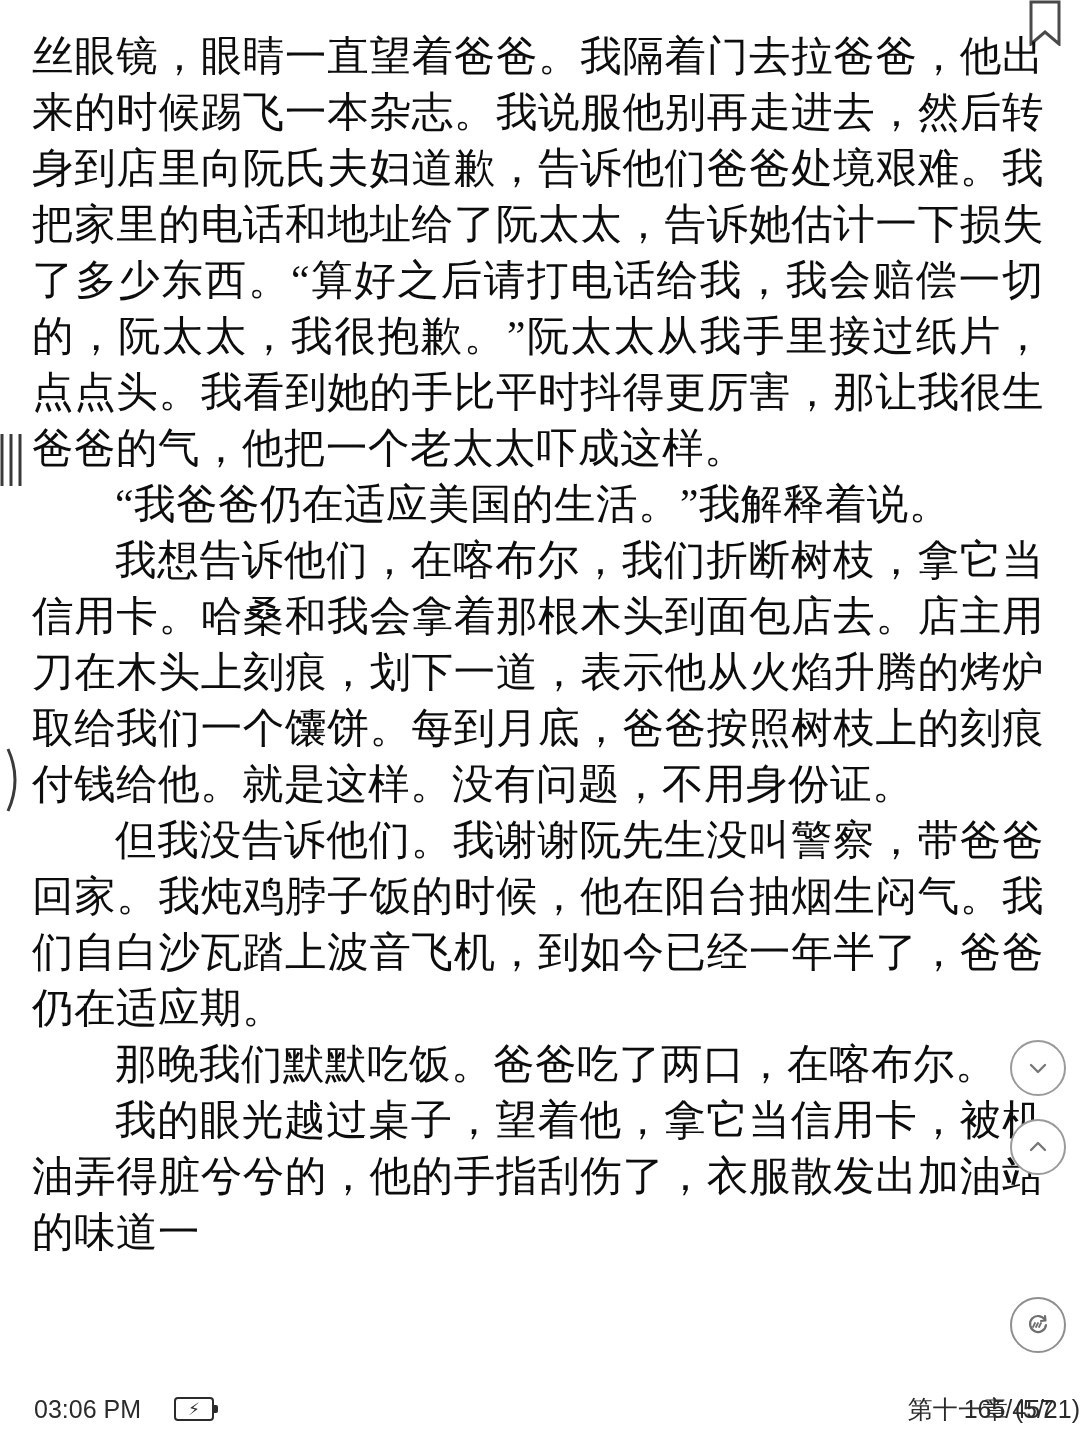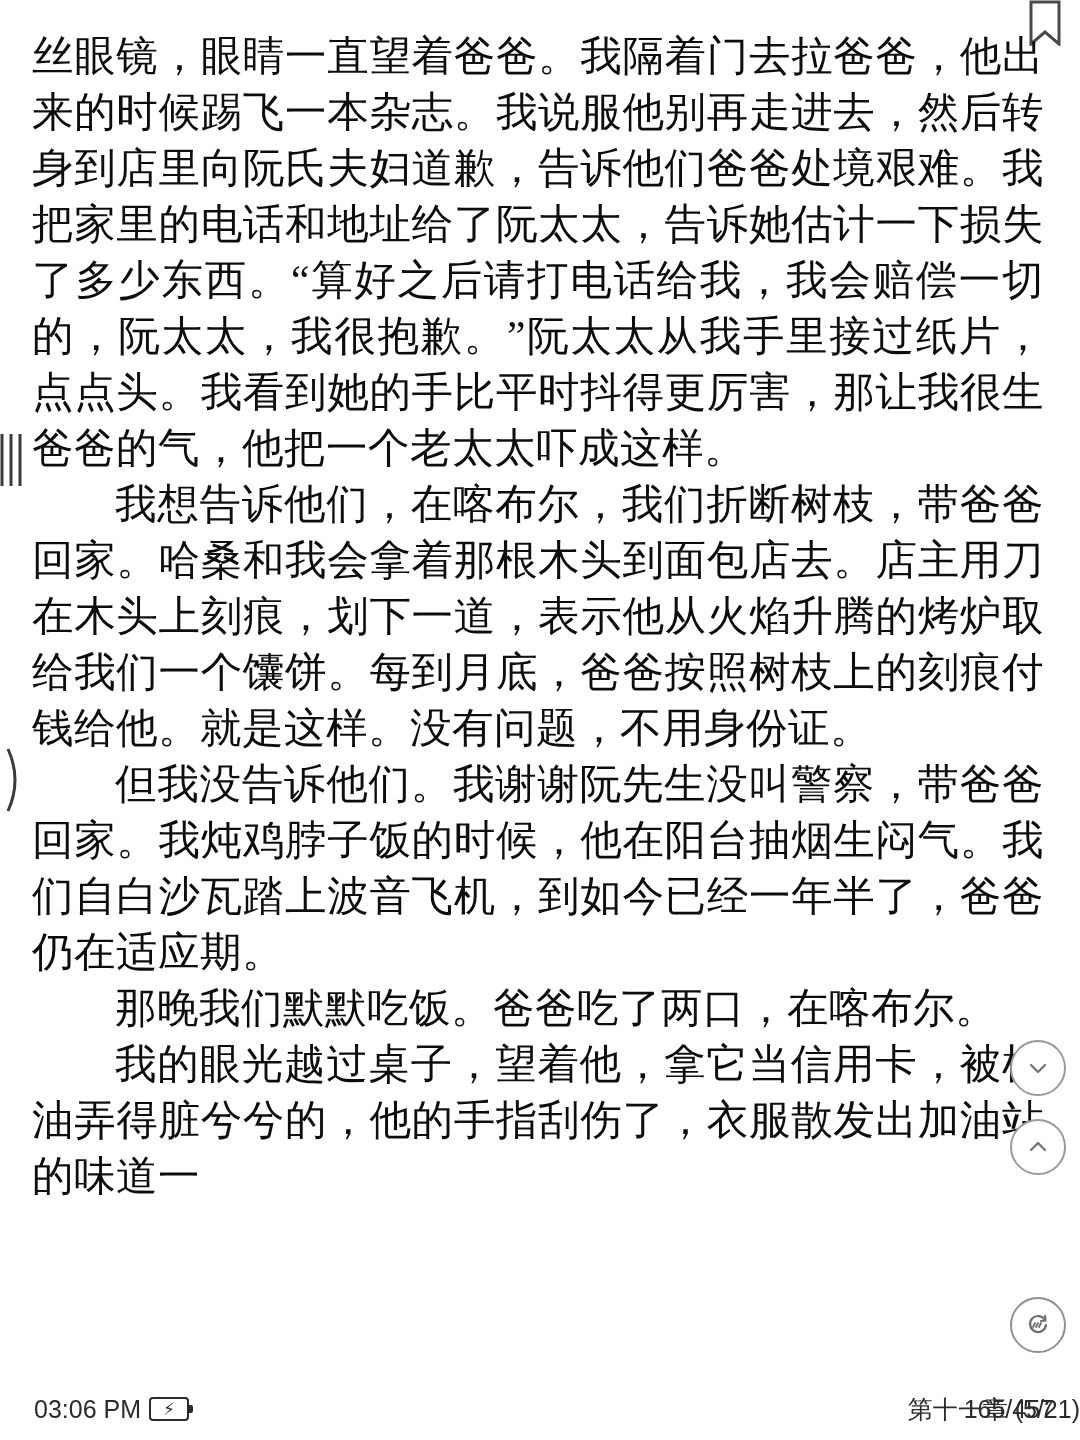--- a/index.html
+++ b/index.html
@@ -105,21 +105,21 @@
     align-items: center;
     font-family: "Liberation Sans", sans-serif;
     font-size: 25px;
     color: #2b2b2b;
   }
   #status-left {
     position: absolute;
     left: 34px;
     display: flex;
     align-items: center;
-    gap: 8px;
+    gap: 33px;
   }
   #status-center {
     position: absolute;
     left: 0;
     right: 0;
     text-align: right;
   }
   #status-right {
     position: absolute;
     right: 26px;
@@ -174,21 +174,22 @@
     </svg>
   </div>
   <div id="left-handle-paren">
     <svg viewBox="0 0 26 70" width="26" height="70" aria-hidden="true">
       <path d="M6 4 Q20 35 6 66" stroke="#3a3a3a" stroke-width="3" fill="none"></path>
     </svg>
   </div>
 
   <div id="text-column">
     <p class="para">丝眼镜，眼睛一直望着爸爸。我隔着门去拉爸爸，他出来的时候踢飞一本杂志。我说服他别再走进去，然后转身到店里向阮氏夫妇道歉，告诉他们爸爸处境艰难。我把家里的电话和地址给了阮太太，告诉她估计一下损失了多少东西。“算好之后请打电话给我，我会赔偿一切的，阮太太，我很抱歉。”阮太太从我手里接过纸片，点点头。我看到她的手比平时抖得更厉害，那让我很生爸爸的气，他把一个老太太吓成这样。</p>
-    <p class="para indent">我想告诉他们，在喀布尔，我们折断树枝，带爸爸回家。哈桑和我会拿着那根木头到面包店去。店主用刀在木头上刻痕，划下一道，表示他从火焰升腾的烤炉取给我们一个馕饼。每到月底，爸爸按照树枝上的刻痕付钱给他。就是这样。没有问题，不用身份证。</p>
+    <p class="para indent">“我爸爸仍在适应美国的生活。”我解释着说。</p>
+    <p class="para indent">我想告诉他们，在喀布尔，我们折断树枝，拿它当信用卡。哈桑和我会拿着那根木头到面包店去。店主用刀在木头上刻痕，划下一道，表示他从火焰升腾的烤炉取给我们一个馕饼。每到月底，爸爸按照树枝上的刻痕付钱给他。就是这样。没有问题，不用身份证。</p>
     <p class="para indent">但我没告诉他们。我谢谢阮先生没叫警察，带爸爸回家。我炖鸡脖子饭的时候，他在阳台抽烟生闷气。我们自白沙瓦踏上波音飞机，到如今已经一年半了，爸爸仍在适应期。</p>
     <p class="para indent">那晚我们默默吃饭。爸爸吃了两口，在喀布尔。</p>
     <p class="para indent">我的眼光越过桌子，望着他，拿它当信用卡，被机油弄得脏兮兮的，他的手指刮伤了，衣服散发出加油站的味道一</p>
   </div>
 
   <div class="round-btn" id="btn-page-next">
     <svg class="chev" viewBox="0 0 24 24" aria-hidden="true">
       <path d="M5 9 L12 16 L19 9" fill="none" stroke="#777777" stroke-width="2.4" stroke-linecap="round" stroke-linejoin="round"></path>
     </svg>
   </div>

